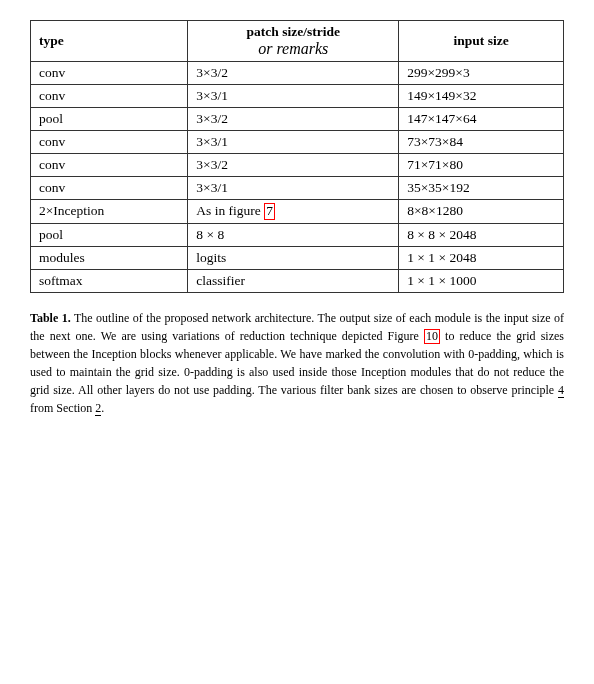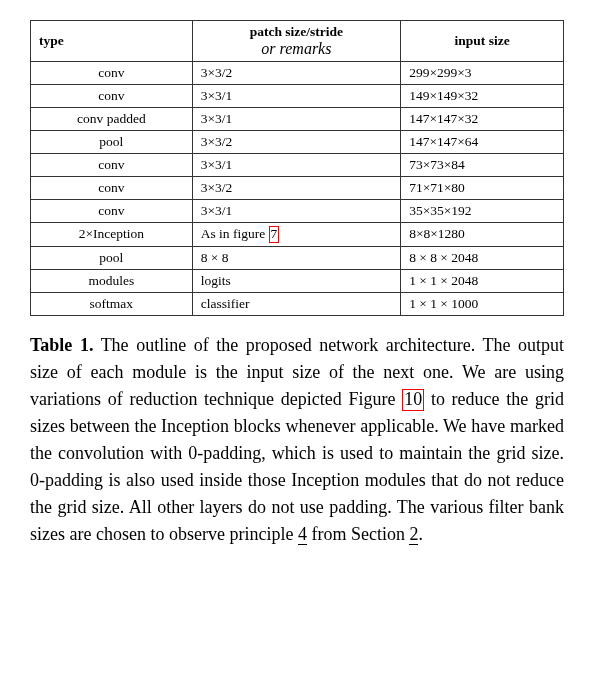--- a/index.html
+++ b/index.html
@@ -26,21 +26,21 @@
     table th, table td {
       border: 1px solid #333;
       padding: 3px 8px;
     }
 
     table th {
       font-weight: bold;
     }
 
     .col-type {
-      text-align: center;
+      text-align: left;
     }
 
     .header-type {
       text-align: left;
     }
 
     .header-patch {
       text-align: center;
     }
 
@@ -52,21 +52,21 @@
     }
 
     .highlighted-ref {
       border: 1.5px solid red;
       display: inline-block;
       padding: 0 1px;
       line-height: 1.1;
     }
 
     .caption {
-      font-size: 18px;
+      font-size: 12px;
       line-height: 1.5;
       text-align: justify;
       margin-top: 8px;
     }
 
     .caption-title {
       font-weight: bold;
     }
   </style>
 </head>
@@ -87,25 +87,20 @@
     <tbody id="table-body">
     <tr>
           <td class="col-type">conv</td>
           <td>3×3/2</td>
           <td>299×299×3</td>
         </tr>
         <tr>
           <td class="col-type">conv</td>
           <td>3×3/1</td>
           <td>149×149×32</td>
-        </tr>
-        <tr>
-          <td class="col-type">conv padded</td>
-          <td>3×3/1</td>
-          <td>147×147×32</td>
         </tr>
         <tr>
           <td class="col-type">pool</td>
           <td>3×3/2</td>
           <td>147×147×64</td>
         </tr>
         <tr>
           <td class="col-type">conv</td>
           <td>3×3/1</td>
           <td>73×73×84</td>

